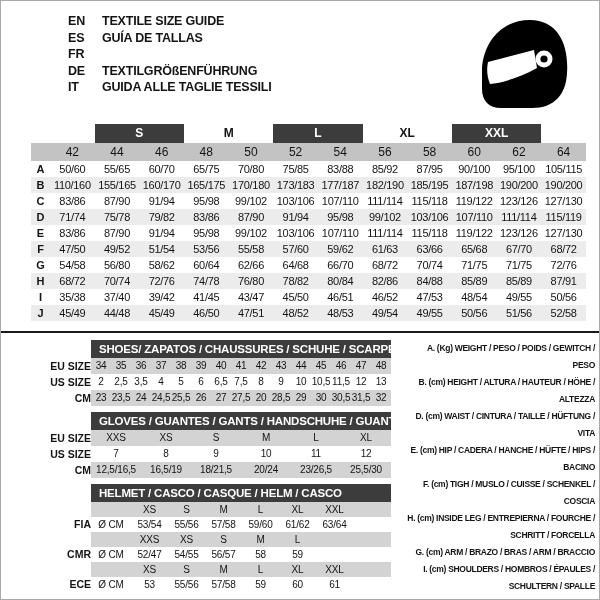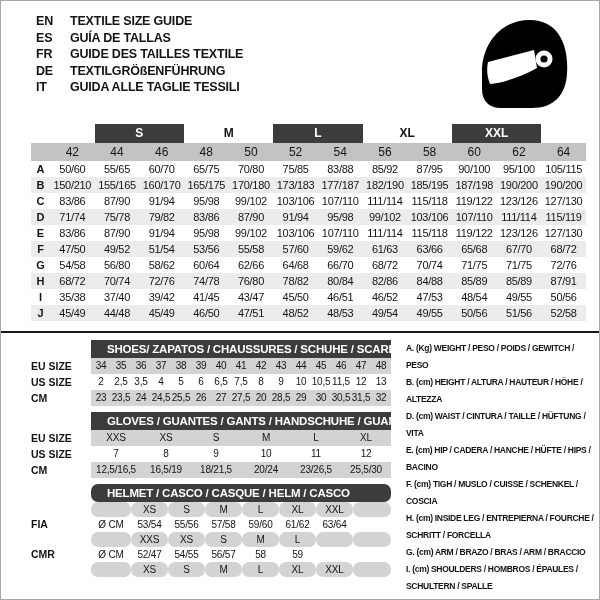--- a/index.html
+++ b/index.html
@@ -3,69 +3,68 @@
 <meta charset="utf-8">
 <style>
   html,body { margin:0; padding:0; background:#e8e8e8; }
   .page {
     width:600px; height:600px; margin:0 auto; background:#ffffff;
     border:1px solid #a8a8a8; box-sizing:border-box; position:relative;
     overflow:hidden; color:#141414;
     font-family:"Liberation Sans", sans-serif;
   }
   
-  .header { padding:12px 0 0 35px; }
+  .header { padding:12px 0 0 35px;margin-left:32px; }
   .title-line { display:flex; font-weight:bold; font-size:12.5px; line-height:16.5px; letter-spacing:-0.2px; }
   .title-line .lang { width:34px; flex:none; }
   .helmet-svg { position:absolute; top:13px; right:26px; width:100px; height:100px; }
   
   table { border-collapse:collapse; table-layout:fixed; }
   td { padding:0; white-space:nowrap; overflow:visible; }
   .main { margin:28px 0 0 30px; width:555px; font-size:11px; letter-spacing:-0.3px; }
   .main td { text-align:center; height:16px; line-height:16px; }
   .main tr.groups td { height:19px; line-height:19px; font-size:12px; font-weight:bold; letter-spacing:0; }
   .main td.bar { background:#3c3c3c; color:#ffffff; }
   .main tr.sizes td { background:#c3c3c3; height:18px; line-height:18px; font-size:12px; letter-spacing:0; }
   .main tr.alt td { background:#ececec; }
   .main td.rl { font-weight:bold; letter-spacing:0; }
   
   .divider { margin-top:10px; border-top:2px solid #1a1a1a; height:0; }
   
   .bottom { display:flex; padding:7px 0 0 30px; }
   .left-tables { width:365px; flex:none; }
   .band { width:360px; margin-bottom:6px; font-size:10px; letter-spacing:-0.2px; }
   .band td { text-align:center; height:16px; line-height:16px; }
-  .band td.rl { text-align:left; font-weight:bold; font-size:10.5px; letter-spacing:0; }
+  .band td.rl { text-align:right; font-weight:bold; font-size:10.5px; letter-spacing:0; }
   .band td.hdr { background:#3c3c3c; color:#ffffff; text-align:left; font-weight:bold;
-                 font-size:11.5px; height:18px; line-height:18px; padding-left:16px; letter-spacing:-0.2px; }
+                 font-size:11.5px; height:18px; line-height:18px; padding-left:8px; letter-spacing:-0.2px; }
   .band td.shade { background:#d3d3d3; }
-  .helmet-t td { height:15px; line-height:15px;border-radius:7px; }
+  .helmet-t td { height:15px; line-height:15px; }
   
   .legend { flex:1; padding-left:10px; padding-right:4px; font-weight:bold;
             font-size:8.5px; letter-spacing:-0.3px; line-height:17px; }
-  .legend-item { display:block; }
+  .legend-item { display:block;text-align:right; }
 </style>
 </head>
 <body>
 
 <div class="page">
 
   <div class="header">
     <div class="titles">
       <div class="title-line">
         <span class="lang">EN</span>
         <span class="ttl">TEXTILE SIZE GUIDE</span>
       </div>
       <div class="title-line">
         <span class="lang">ES</span>
         <span class="ttl">GUÍA DE TALLAS</span>
       </div>
       <div class="title-line">
         <span class="lang">FR</span>
-        <span class="ttl">GUIDE DES TAILLES TEXTILE</span>
       </div>
       <div class="title-line">
         <span class="lang">DE</span>
         <span class="ttl">TEXTILGRÖßENFÜHRUNG</span>
       </div>
       <div class="title-line">
         <span class="lang">IT</span>
         <span class="ttl">GUIDA ALLE TAGLIE TESSILI</span>
       </div>
     </div>
@@ -129,21 +128,21 @@
           <td>75/85</td>
           <td>83/88</td>
           <td>85/92</td>
           <td>87/95</td>
           <td>90/100</td>
           <td>95/100</td>
           <td>105/115</td>
         </tr>
         <tr class="alt">
           <td class="rl">B</td>
-          <td>150/210</td>
+          <td>110/160</td>
           <td>155/165</td>
           <td>160/170</td>
           <td>165/175</td>
           <td>170/180</td>
           <td>173/183</td>
           <td>177/187</td>
           <td>182/190</td>
           <td>185/195</td>
           <td>187/198</td>
           <td>190/200</td>
@@ -465,20 +464,31 @@
               <td></td>
               <td class="shade"></td>
               <td class="shade">XS</td>
               <td class="shade">S</td>
               <td class="shade">M</td>
               <td class="shade">L</td>
               <td class="shade">XL</td>
               <td class="shade">XXL</td>
               <td class="shade"></td>
             </tr>
+            <tr>
+              <td class="rl">ECE</td>
+              <td>Ø CM</td>
+              <td>53</td>
+              <td>55/56</td>
+              <td>57/58</td>
+              <td>59</td>
+              <td>60</td>
+              <td>61</td>
+              <td></td>
+            </tr>
           </tbody>
         </table>
     </div>
     <div class="legend">
         <span class="legend-item">A. (Kg) WEIGHT / PESO / POIDS / GEWITCH / PESO</span>
         <span class="legend-item">B. (cm) HEIGHT / ALTURA / HAUTEUR / HÖHE / ALTEZZA</span>
         <span class="legend-item">D. (cm) WAIST / CINTURA / TAILLE / HÜFTUNG / VITA</span>
         <span class="legend-item">E. (cm) HIP / CADERA / HANCHE / HÜFTE / HIPS / BACINO</span>
         <span class="legend-item">F. (cm) TIGH / MUSLO / CUISSE / SCHENKEL / COSCIA</span>
         <span class="legend-item">H. (cm) INSIDE LEG / ENTREPIERNA / FOURCHE / SCHRITT / FORCELLA</span>

